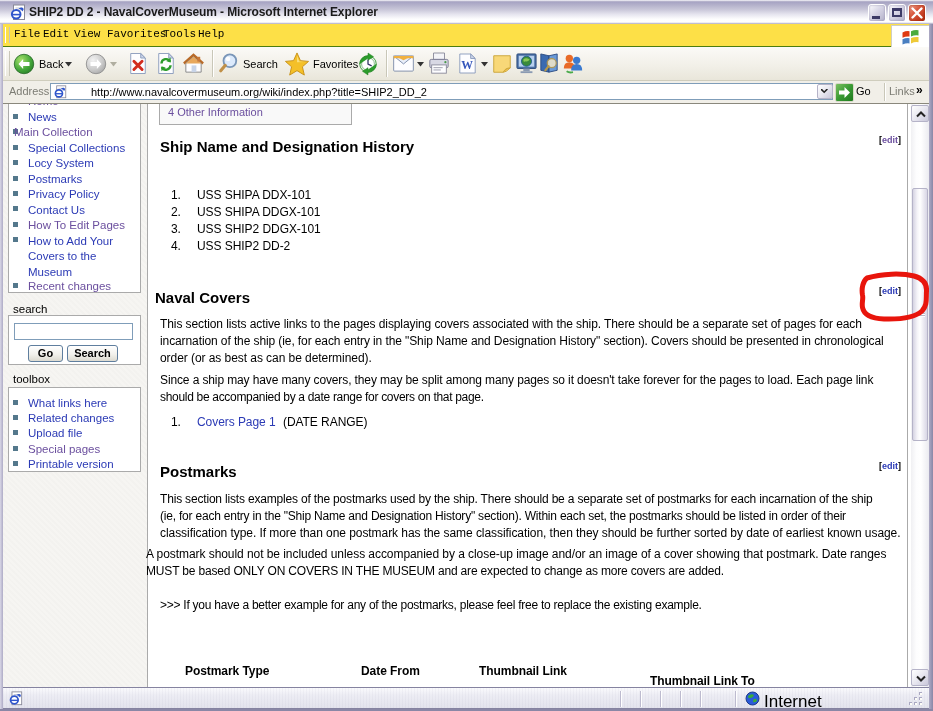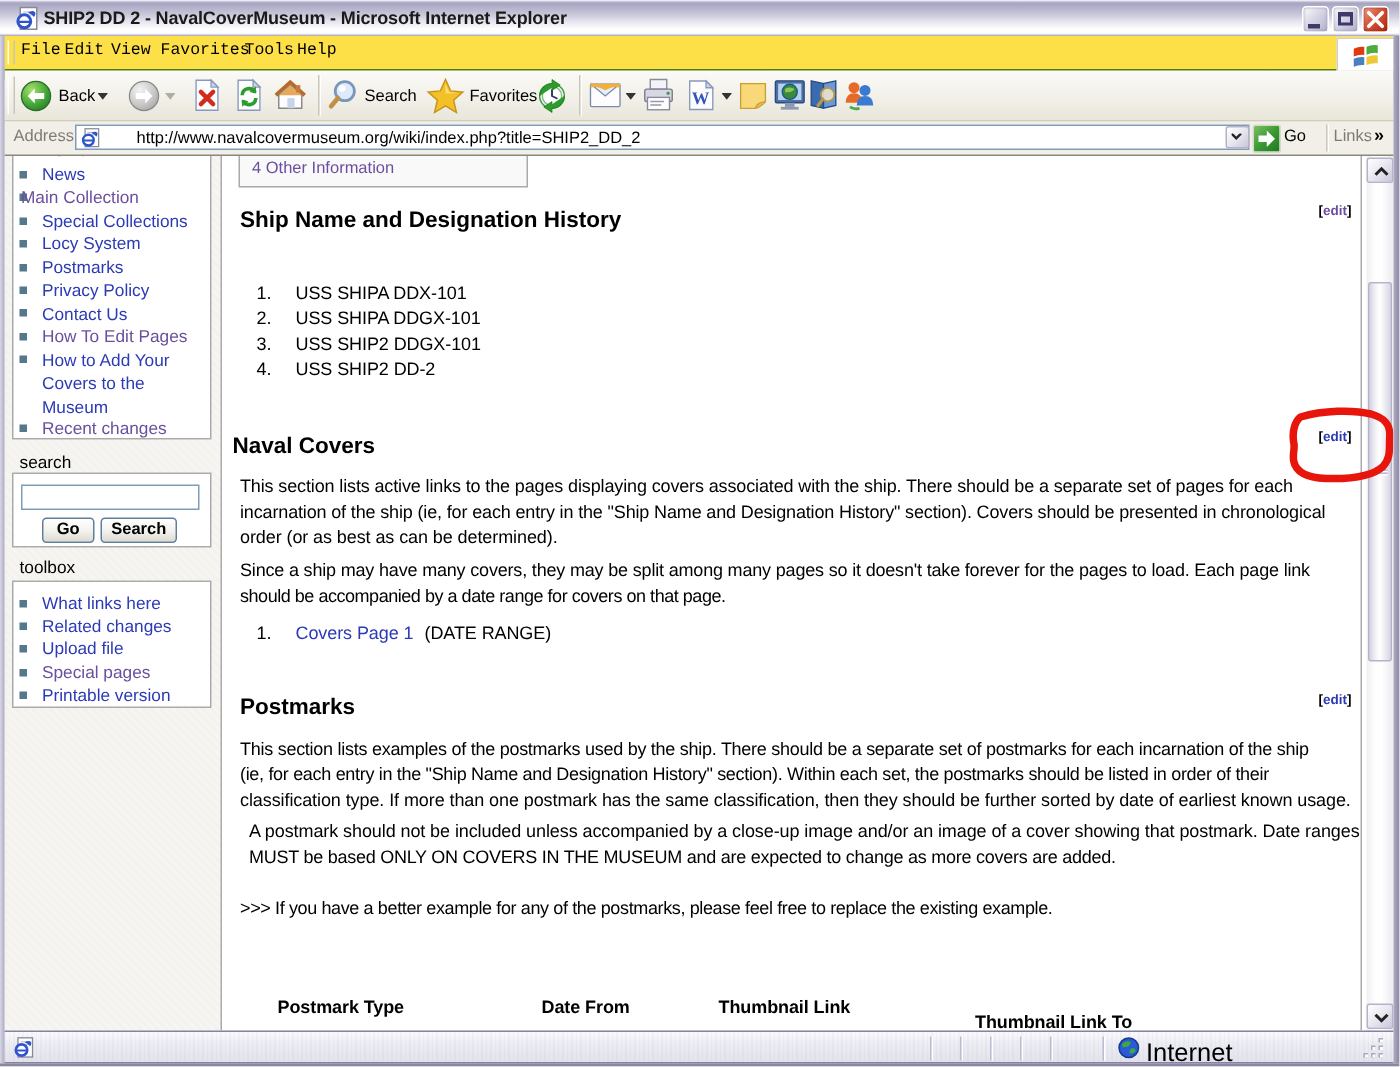--- a/index.html
+++ b/index.html
@@ -300,21 +300,21 @@
   <div class="abs ctext" style="left:157px;top:212px;"><span style="letter-spacing:-0.09px">This section lists active links to the pages displaying covers associated with the ship. There should be a separate set of pages for each</span><br><span style="letter-spacing:-0.10px">incarnation of the ship (ie, for each entry in the "Ship Name and Designation History" section). Covers should be presented in chronological</span><br>order (or as best as can be determined).</div>
   <div class="abs ctext" style="left:157px;top:268px;"><span style="letter-spacing:-0.12px">Since a ship may have many covers, they may be split among many pages so it doesn't take forever for the pages to load. Each page link</span><br><span style="letter-spacing:-0.31px">should be accompanied by a date range for covers on that page.</span></div>
   <div class="abs ctext" style="left:168px;top:310px;">
         <span style="position:absolute;left:0px;">1.</span>
         <span style="position:absolute;left:26px;white-space:nowrap;"><span style="color:#2b3ab5;">Covers Page 1</span></span>
         <span style="position:absolute;left:112px;white-space:nowrap;">(DATE RANGE)</span>
       </div>
   <div class="abs chead" style="left:157px;top:358px;">Postmarks</div>
   <div class="abs cedit" style="left:876px;top:357px;"><span style="color:#000">[</span><span class="editlink">edit</span><span style="color:#000">]</span></div>
   <div class="abs ctext" style="left:157px;top:387px;"><span style="letter-spacing:-0.18px">This section lists examples of the postmarks used by the ship. There should be a separate set of postmarks for each incarnation of the ship</span><br><span style="letter-spacing:-0.21px">(ie, for each entry in the "Ship Name and Designation History" section). Within each set, the postmarks should be listed in order of their</span><br>classification type. If more than one postmark has the same classification, then they should be further sorted by date of earliest known usage.</div>
-  <div class="abs ctext" style="left:163px;top:442px;">A postmark should not be included unless accompanied by a close-up image and/or an image of a cover showing that postmark. Date ranges<br><span style="letter-spacing:-0.17px">MUST be based ONLY ON COVERS IN THE MUSEUM and are expected to change as more covers are added.</span></div>
+  <div class="abs ctext" style="left:143px;top:442px;">A postmark should not be included unless accompanied by a close-up image and/or an image of a cover showing that postmark. Date ranges<br><span style="letter-spacing:-0.17px">MUST be based ONLY ON COVERS IN THE MUSEUM and are expected to change as more covers are added.</span></div>
   <div class="abs ctext" style="left:157px;top:493px;letter-spacing:-0.25px;">&gt;&gt;&gt; If you have a better example for any of the postmarks, please feel free to replace the existing example.</div>
   <div class="abs ctext" style="left:182px;top:559px;font-weight:bold;">Postmark Type</div>
   <div class="abs ctext" style="left:358px;top:559px;font-weight:bold;">Date From</div>
   <div class="abs ctext" style="left:476px;top:559px;font-weight:bold;">Thumbnail Link</div>
   <div class="abs ctext" style="left:647px;top:569px;font-weight:bold;">Thumbnail Link To</div>
   <div class="abs" id="scroll">
     <div class="abs sbtn" style="top:1px;">
           <svg class="abs" style="left:4px;top:5px" width="10" height="7">
             <path d="M1 5.5 L5 1.5 L9 5.5" stroke="#222" stroke-width="2" fill="none"></path>
           </svg>

